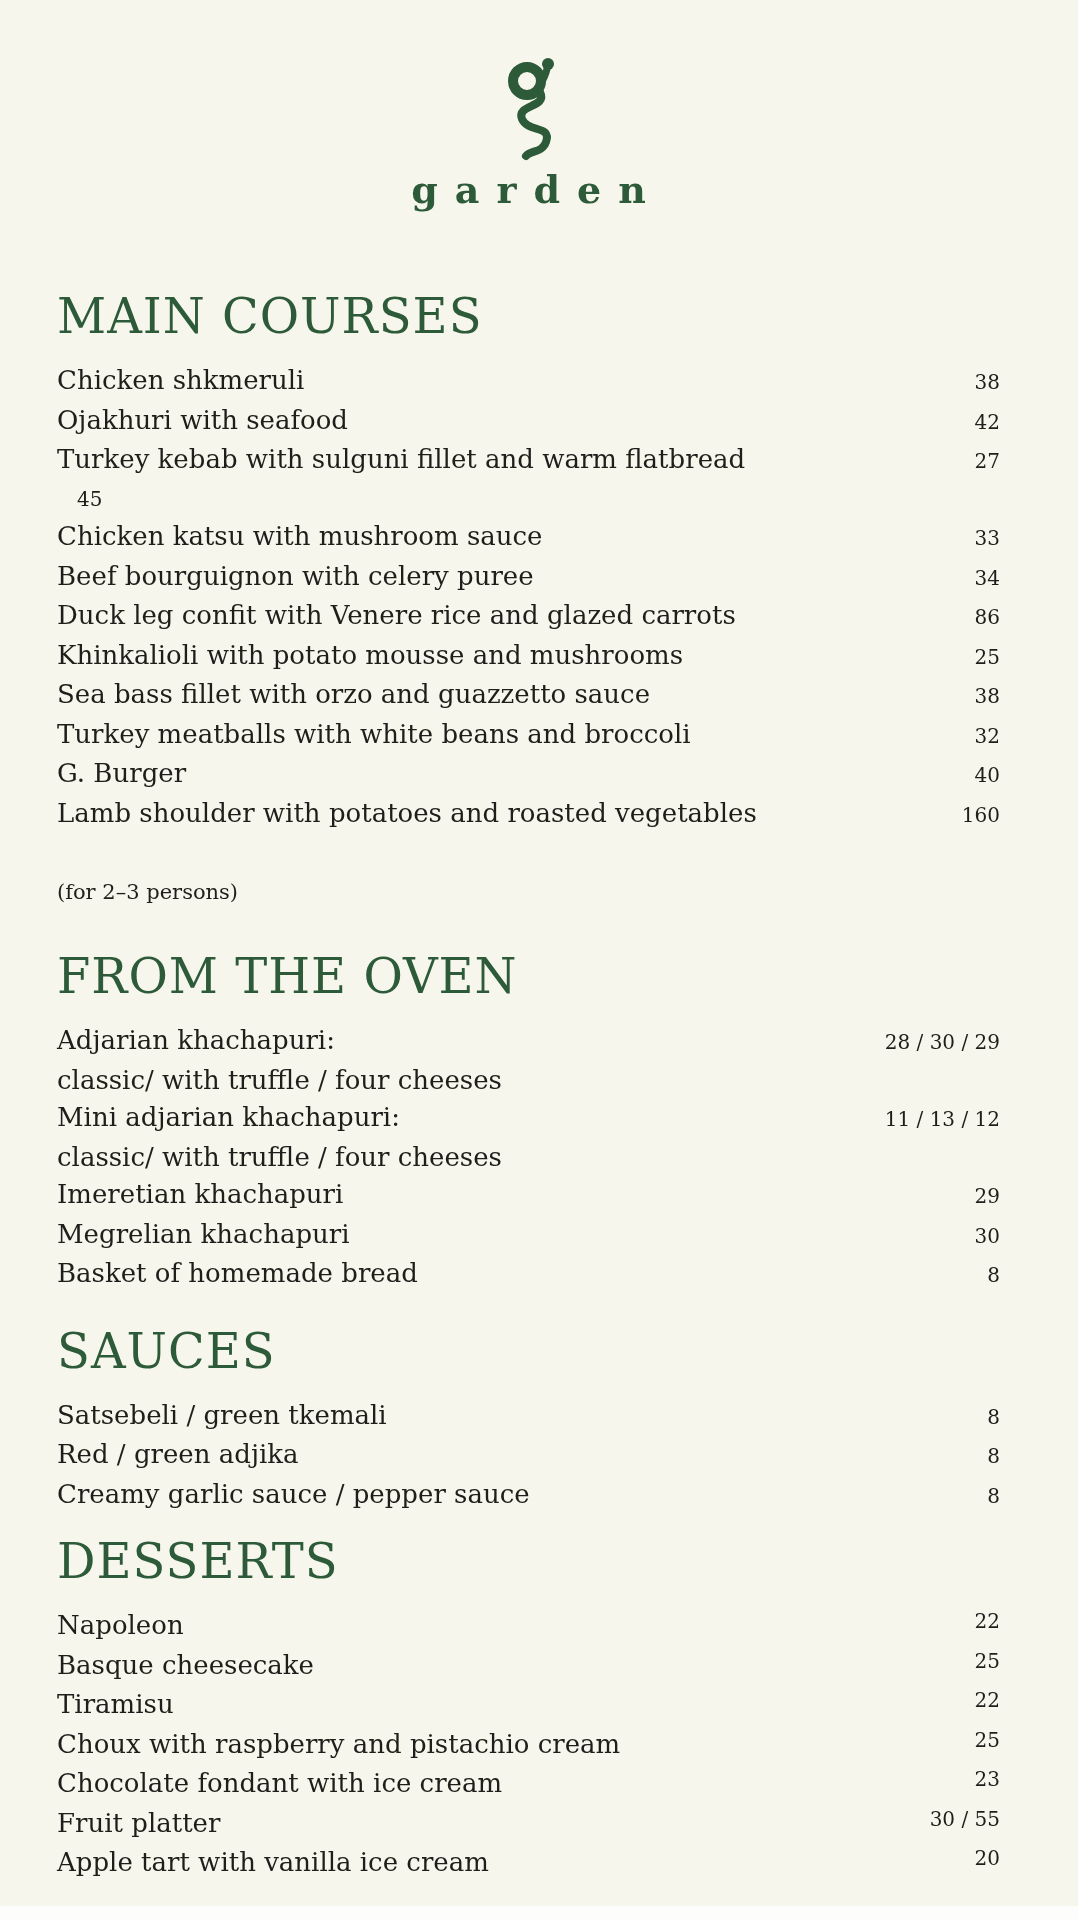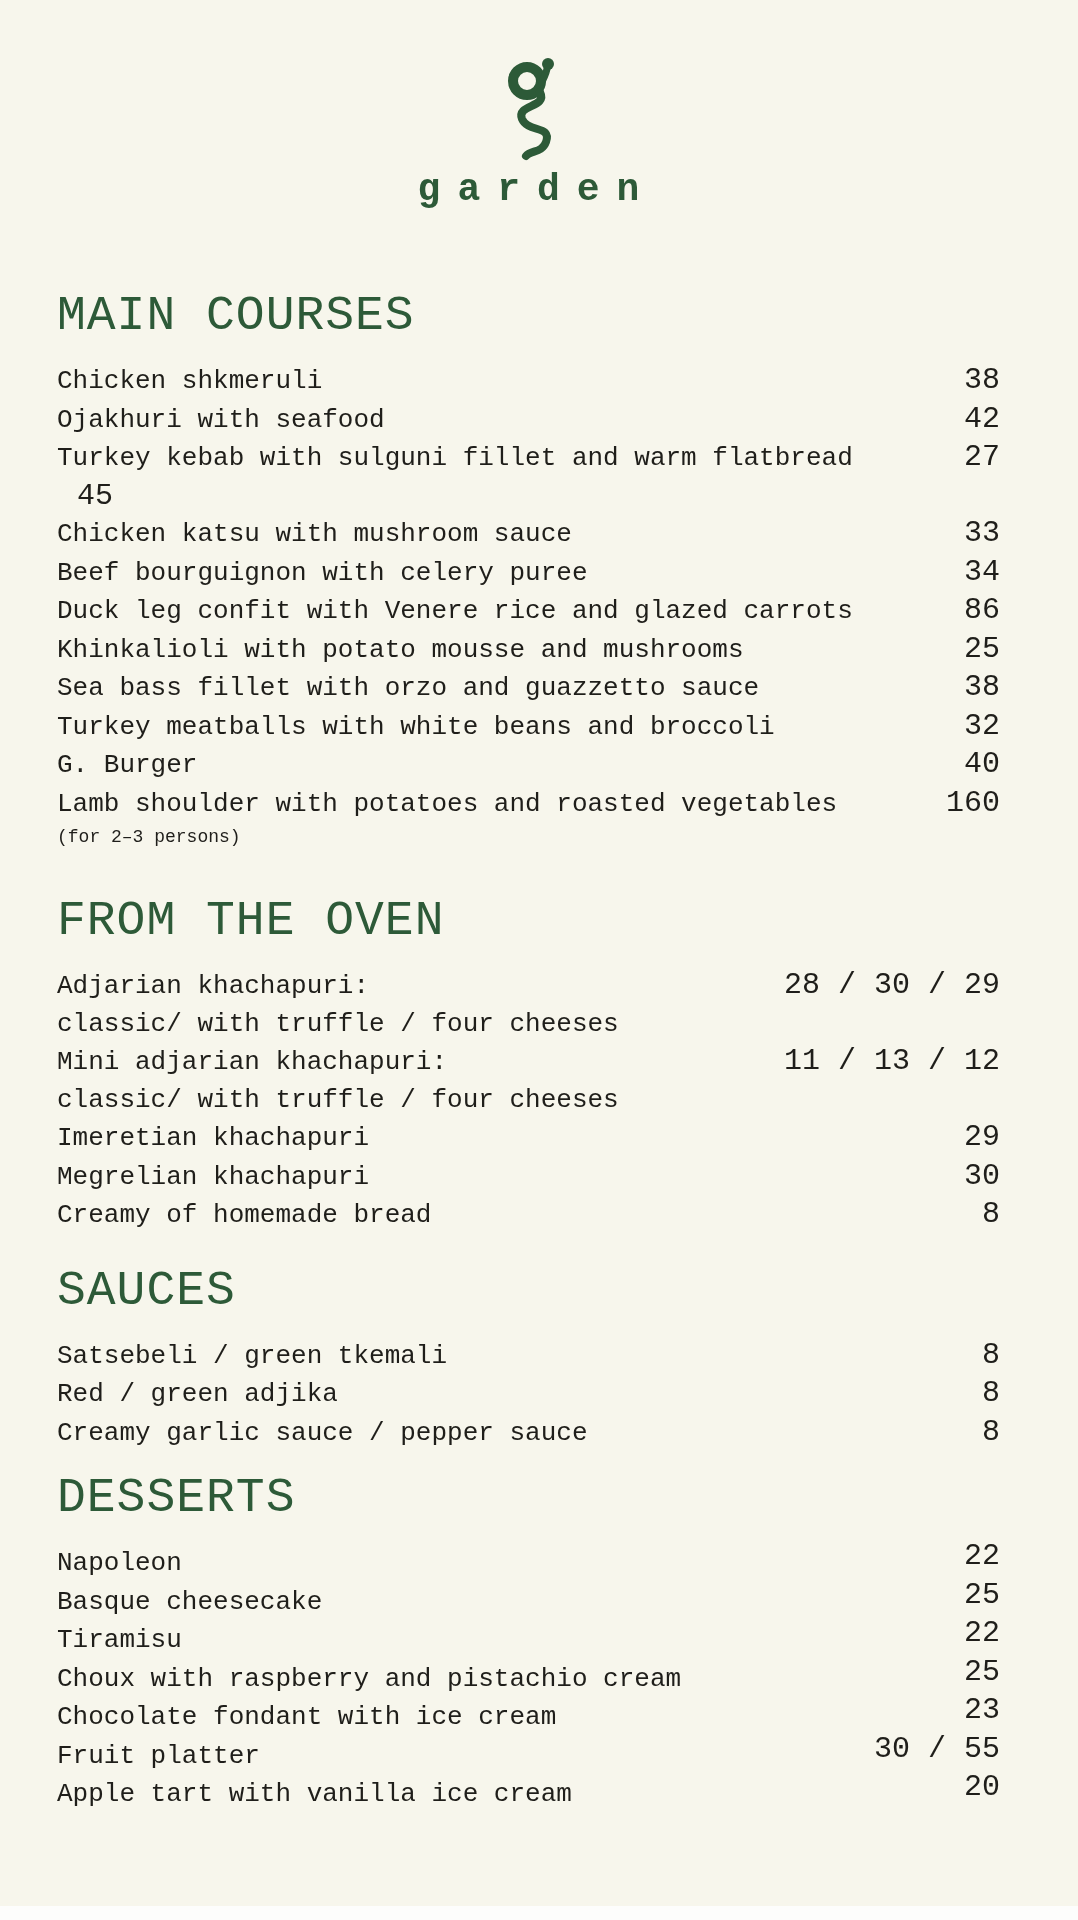--- a/index.html
+++ b/index.html
@@ -13,21 +13,20 @@
     background:var(--bg);
     font-family:"DejaVu Serif","Liberation Serif",serif;
     color:var(--ink);
     overflow:hidden;
     position:relative;
   }
   .page{
     box-sizing:border-box;
     width:1078px;height:1920px;
     padding:56px 78px 12px 57px;
-    font-family:Liberation Mono, monospace;
   }
   
   .logo-block{ text-align:center; }
   .logo-mark{ display:block; margin:0 auto; }
   .wordmark{
     display:block;
     margin-top:4px;
     font-size:38px;
     line-height:48px;
     font-weight:bold;
@@ -52,29 +51,29 @@
     display:flex;
     justify-content:space-between;
     align-items:baseline;
   }
   .item-name{
     font-size:26px;
     line-height:37.5px;
     white-space:nowrap;
   }
   .item-price{
-    font-size:30px;
+    font-size:20px;
     line-height:37.5px;
     white-space:nowrap;
     text-align:right;
     padding-left:20px;
   }
   .section-desserts .item-price{ transform:translateY(-6px); }
   .note{ color:var(--ink); }
-  .note-small{ font-size:18px; line-height:28px; }
+  .note-small{ font-size:21px; line-height:28px;margin-top:44px; }
   .note-large{ font-size:26px; line-height:37.5px; }
   .bottom-strip{
     position:absolute;left:0;bottom:0;
     width:1078px;height:14px;
     background:#fdfdfc;
   }
 </style>
 </head>
 <body>
 
@@ -175,21 +174,21 @@
     <span class="item-name">Imeretian khachapuri</span>
     <span class="item-price">29</span>
   </div>
 
   <div class="row">
     <span class="item-name">Megrelian khachapuri</span>
     <span class="item-price">30</span>
   </div>
 
   <div class="row">
-    <span class="item-name">Creamy of homemade bread</span>
+    <span class="item-name">Basket of homemade bread</span>
     <span class="item-price">8</span>
   </div>
 </div>
   </section>
 
   <section class="menu-section section-sauces">
     <h2 class="section-title">SAUCES</h2>
     <div class="section-items">
   <div class="row">
     <span class="item-name">Satsebeli / green tkemali</span>

